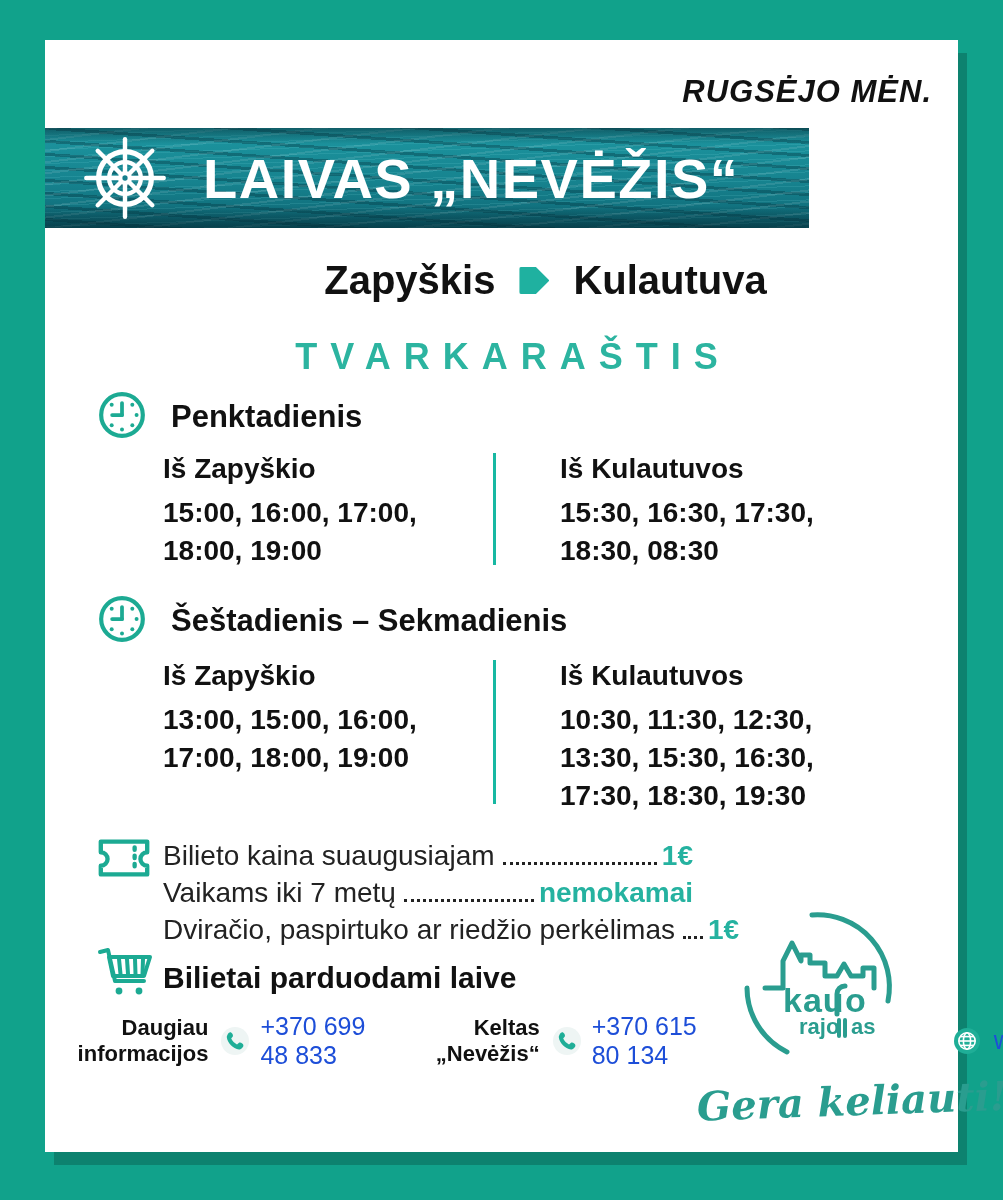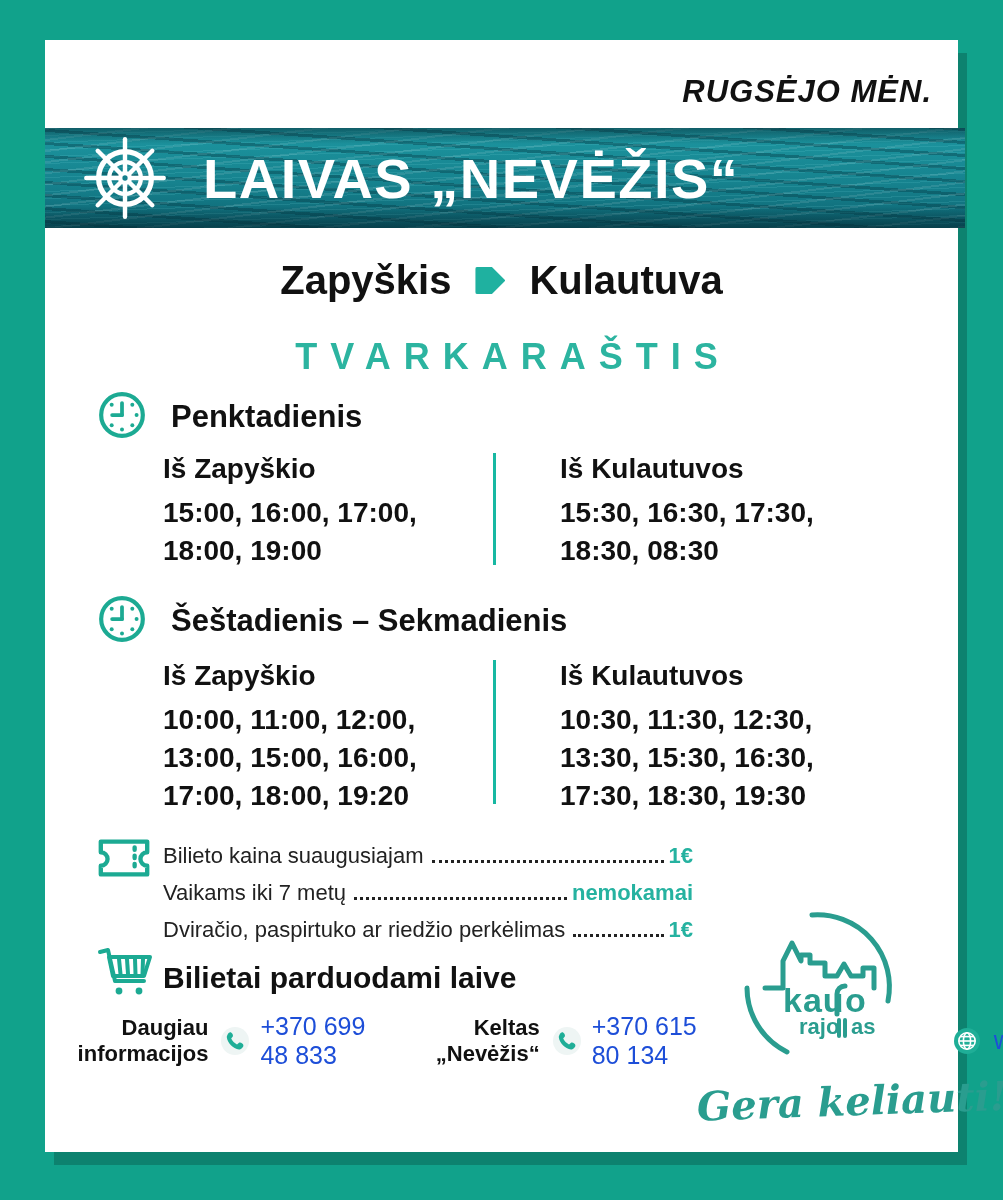--- a/index.html
+++ b/index.html
@@ -15,38 +15,38 @@
     box-shadow:9px 13px 0 rgba(8,90,78,.45);
   }
   
   .month{
     position:absolute;top:34px;right:26px;
     font-size:31px;font-weight:bold;font-style:italic;color:#111;
     letter-spacing:1px;
   }
   
   .banner{
-    position:absolute;left:0;top:88px;width:920px;height:100px;
+    position:absolute;left:0;top:88px;width:764px;height:100px;
     background:
       linear-gradient(180deg, rgba(5,45,55,.55) 0%, rgba(5,45,55,0) 16%, rgba(5,45,55,0) 78%, rgba(4,40,50,.6) 100%),
       repeating-linear-gradient(173deg, rgba(255,255,255,.10) 0 2px, rgba(255,255,255,0) 2px 11px),
       repeating-linear-gradient(-176deg, rgba(3,55,66,.38) 0 3px, rgba(0,0,0,0) 3px 13px),
       repeating-linear-gradient(178deg, rgba(120,220,225,.14) 0 1px, rgba(0,0,0,0) 1px 7px),
       linear-gradient(180deg,#1d97a1 0%, #16828e 55%, #0d6472 100%);
     display:flex;align-items:center;
   }
   .banner .wheel{position:absolute;left:36px;top:6px;}
   .banner-title{
     position:absolute;left:158px;top:0;height:100px;display:flex;align-items:center;
     color:#fff;font-size:56px;font-weight:bold;letter-spacing:1.5px;white-space:nowrap;
   }
   
   .route{
     position:absolute;left:0;top:218px;width:913px;
-    display:flex;justify-content:center;align-items:center;gap:24px;
+    display:flex;justify-content:center;align-items:center;gap:24px;padding-left:44px;
   }
   .route .name{font-size:40px;font-weight:bold;color:#111;}
   .route-arrow{
     width:30px;height:27px;background:#1fb1a0;
     clip-path:polygon(0 0,55% 0,100% 50%,55% 100%,0 100%);
     border-radius:2px;
   }
   
   .sched-title{
     position:absolute;left:0;top:296px;width:913px;text-align:center;
@@ -64,21 +64,21 @@
   .col.c1{left:0;}
   .col.c2{left:397px;}
   .col .hdr{font-size:28px;font-weight:bold;color:#111;margin-bottom:9px;}
   .col .line{font-size:28px;font-weight:bold;color:#111;line-height:38px;white-space:nowrap;}
   .vdivider{position:absolute;left:330px;width:3px;background:#17b8a2;}
   .vdivider.d1{top:0;height:112px;}
   .vdivider.d2{top:0;height:144px;}
   
   .price-icon{position:absolute;left:50px;top:795px;}
   .prices{position:absolute;left:118px;top:797px;width:530px;}
-  .price-row{display:flex;align-items:baseline;font-size:22px;color:#222;line-height:37px;}
+  .price-row{display:flex;align-items:baseline;font-size:28px;color:#222;line-height:37px;}
   .price-row .lbl{white-space:nowrap;}
   .price-row .dots{flex:1;border-bottom:3px dotted #222;margin:0 5px 7px 8px;min-width:20px;}
   .price-row .val{white-space:nowrap;font-weight:bold;color:#25b2a0;}
   
   .cart-icon{position:absolute;left:50px;top:905px;}
   .sold-note{position:absolute;left:118px;top:921px;font-size:30px;font-weight:bold;color:#111;}
   
   .contacts{position:absolute;left:26px;top:985px;display:flex;gap:15px;}
   .contact-row{display:flex;align-items:center;height:31px;}
   .contact-row .clabel{width:204px;text-align:right;font-size:22px;font-weight:bold;color:#111;}
@@ -175,23 +175,22 @@
           <circle cx="14.1" cy="33.9" r="1.9"></circle>
             <circle cx="14.1" cy="14.1" r="1.9"></circle>
         </g>
       </svg>
     </span>
     <span class="day-label">Šeštadienis – Sekmadienis</span>
   </div>
   <div class="cols cols-2">
     <div class="col c1">
       <div class="hdr">Iš Zapyškio</div>
-      <div class="line">10:00, 11:00, 12:00,</div>
       <div class="line">13:00, 15:00, 16:00,</div>
-      <div class="line">17:00, 18:00, 19:20</div>
+      <div class="line">17:00, 18:00, 19:00</div>
     </div>
     <div class="vdivider d2"></div>
     <div class="col c2">
       <div class="hdr">Iš Kulautuvos</div>
       <div class="line">10:30, 11:30, 12:30,</div>
       <div class="line">13:30, 15:30, 16:30,</div>
       <div class="line">17:30, 18:30, 19:30</div>
     </div>
   </div>
 

